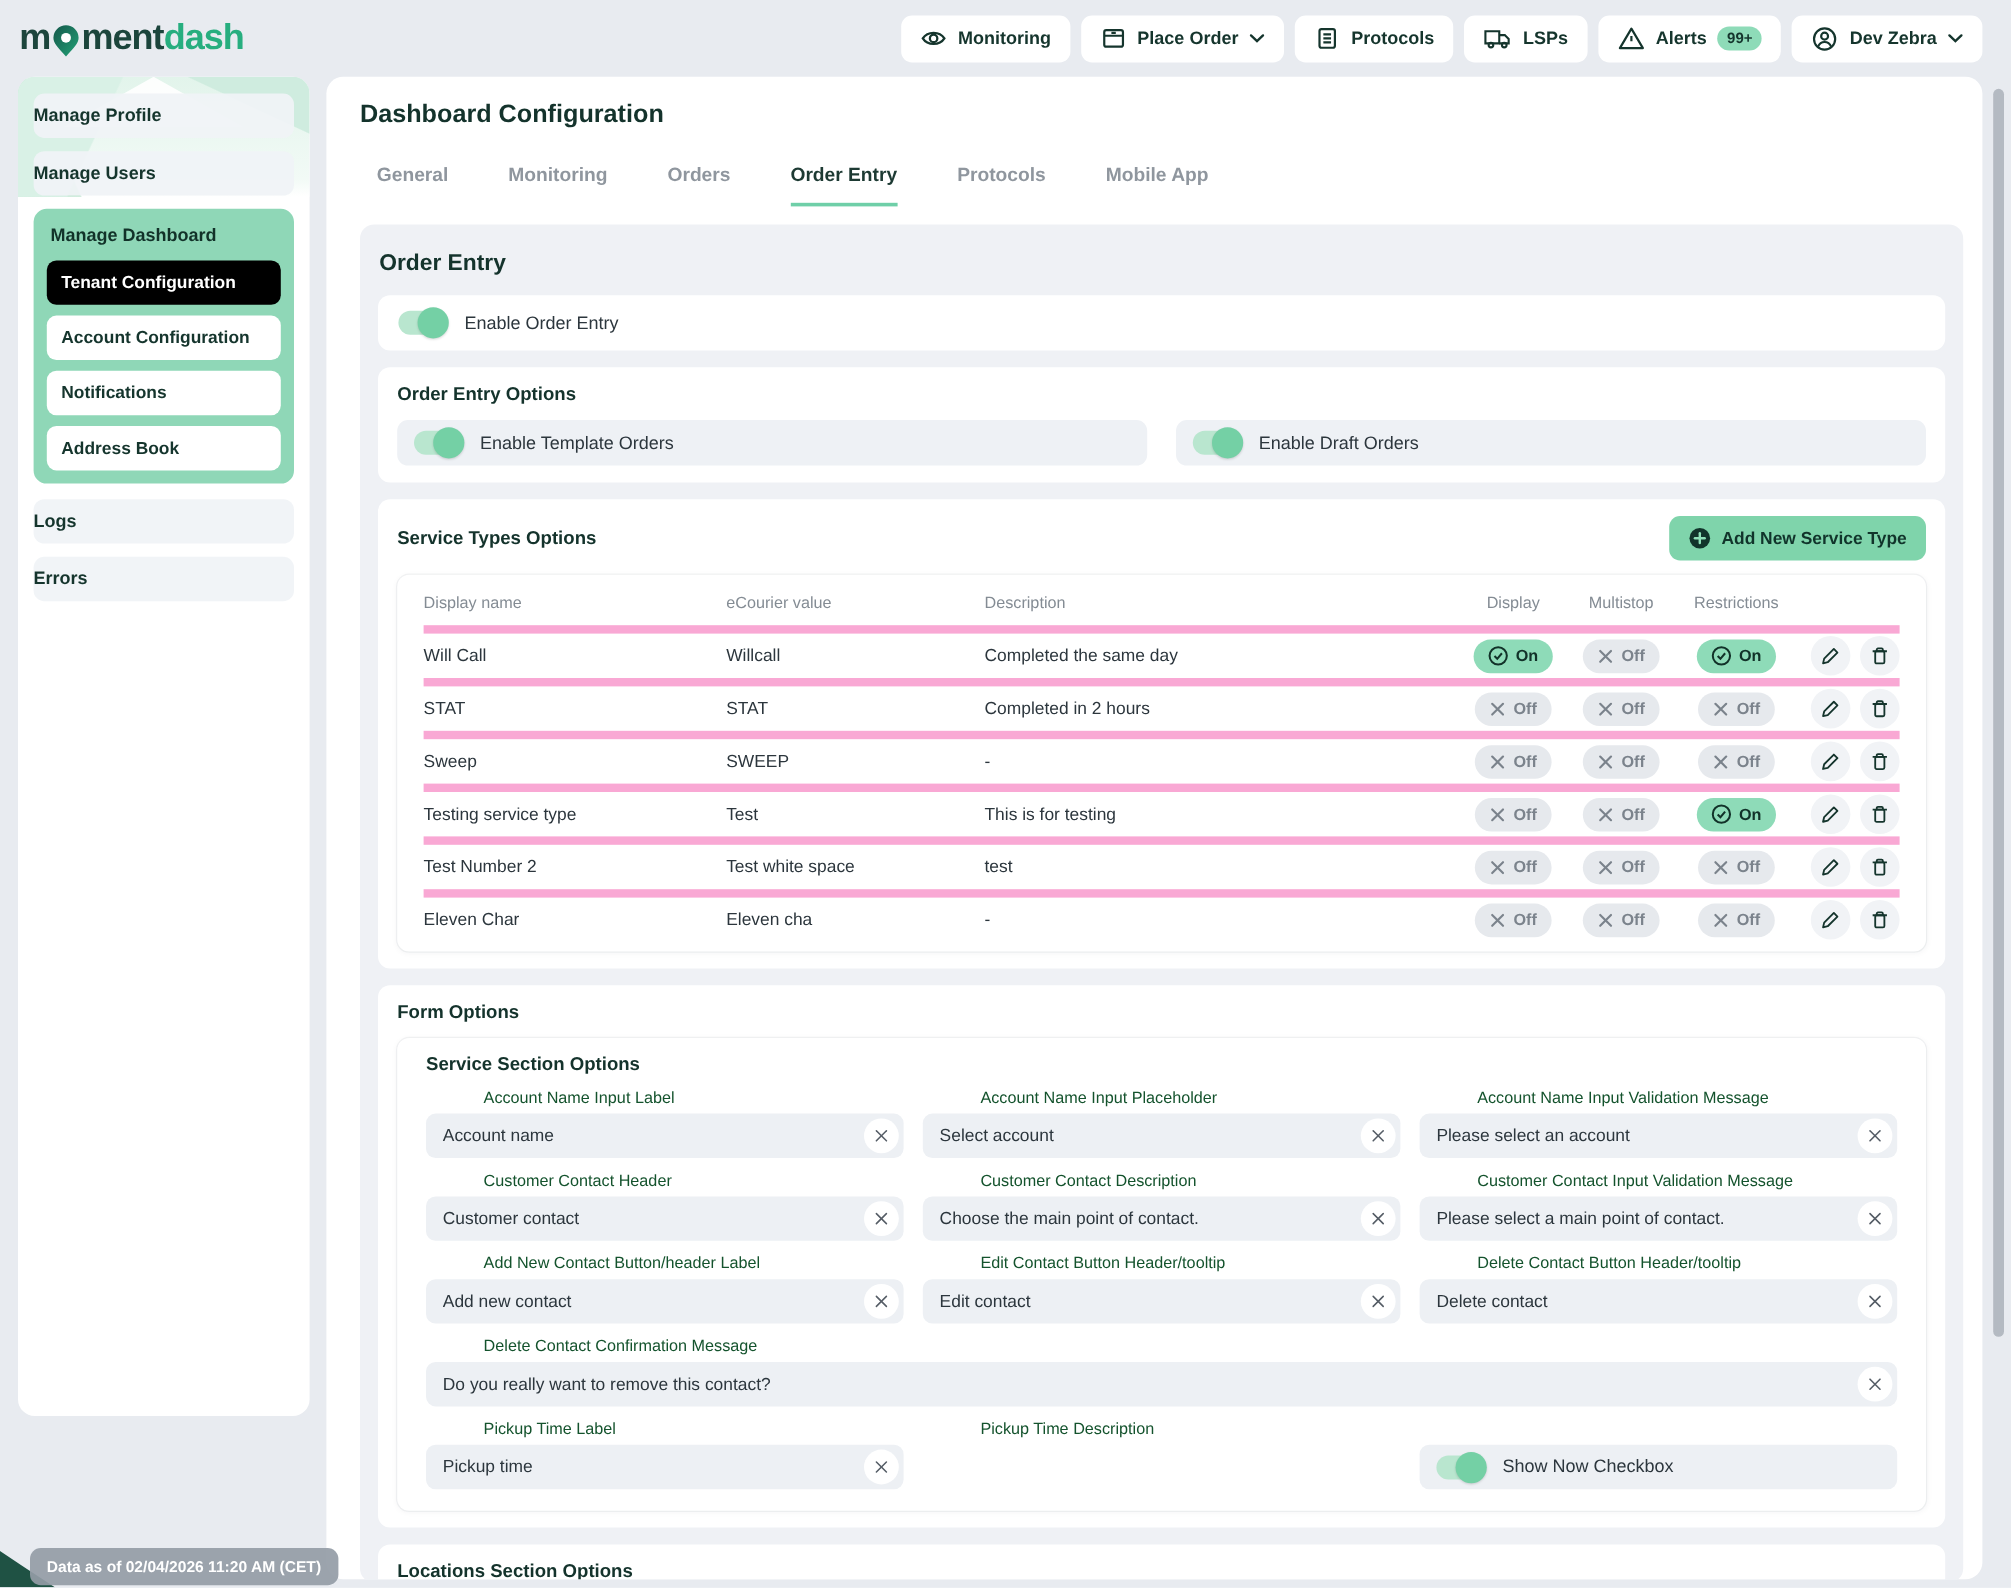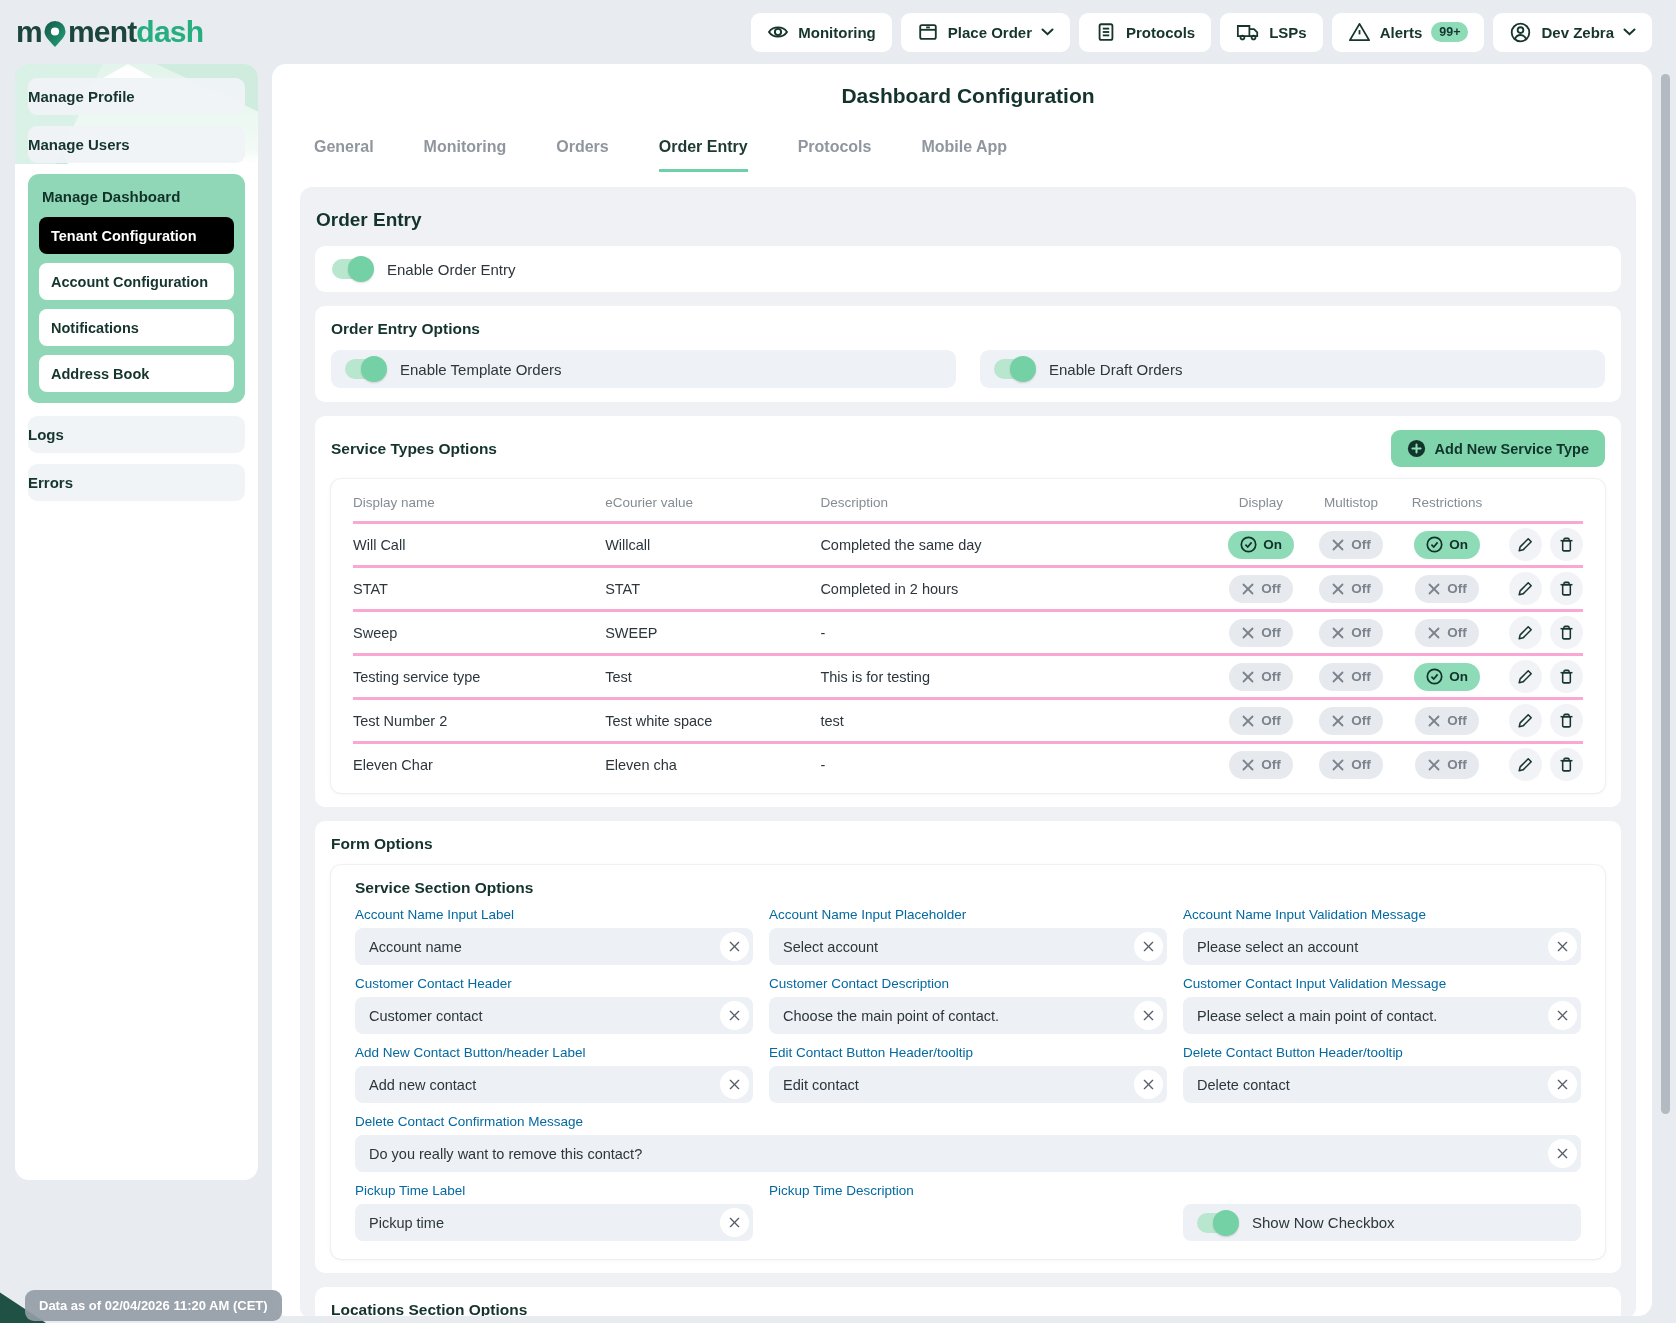--- a/index.html
+++ b/index.html
@@ -54,21 +54,21 @@
   .asof {
     position:absolute; left:25px; top:1290px; z-index:5;
     background:rgba(148,156,166,0.92); color:#fff; font-size:13px; font-weight:700;
     padding:8px 14px; border-radius:9px;
   }
   .corner-wedge { position:absolute; left:0; bottom:0; width:46px; height:34px; background:#1f5244;
       -webkit-clip-path:polygon(0 100%,0 10%,42% 48%,100% 100%); clip-path:polygon(0 100%,0 10%,42% 48%,100% 100%); }
 
   
   .main { flex:1; background:#fff; border-radius:14px; height:1252px; padding:20px 16px 0 28px; overflow:hidden; position:relative; }
-  .page-title { font-size:21px; font-weight:700; color:#14332c;text-align:center; }
+  .page-title { font-size:21px; font-weight:700; color:#14332c; }
   .tabs { display:flex; gap:50px; margin:30px 0 0 14px; }
   .tab { font-size:16px; font-weight:700; color:#8f969e; padding-bottom:13px; cursor:pointer; border-bottom:3px solid transparent; }
   .tab.active { color:#1d3a33; border-bottom-color:#6fcfa8; }
 
   .panel { background:#eff1f5; border-radius:12px; margin-top:15px; padding:16px 15px; height:1132px; overflow:hidden; }
   .panel-h { font-size:19px; font-weight:700; color:#14332c; padding:6px 0 2px 1px; }
 
   .rowcard { background:#fff; border-radius:10px; margin-top:13px; height:46px; display:flex; align-items:center; padding:0 17px; }
   .rowcard .tlabel { margin-left:15px; }
   .tlabel { font-size:15px; color:#2c363d; }
@@ -83,42 +83,42 @@
 
   .optrow { display:flex; gap:24px; margin-top:12px; }
   .optpill { flex:1; background:#eef1f5; border-radius:9px; height:38px; display:flex; align-items:center; padding:0 14px; }
   .optpill .tlabel { margin-left:15px; }
 
   
   .sect-head { display:flex; align-items:center; justify-content:space-between; }
   .addbtn { background:#7fd4ab; border:none; cursor:pointer; border-radius:9px; height:37px; padding:0 16px;
       display:flex; align-items:center; gap:9px; font-family:inherit; font-size:14.5px; font-weight:700; color:#11342b; }
   .tablecard { background:#fff; border-radius:10px; margin-top:12px; padding:4px 22px 8px; box-shadow:0 0 0 1px rgba(20,40,60,0.05), 0 1px 5px rgba(20,40,60,0.05); }
-  .trow { display:flex; align-items:center; height:44px; border-top:3px solid #f9a8d4; font-size:14.5px; color:#2c363d; }
+  .trow { display:flex; align-items:center; height:44px; border-top:7px solid #f9a8d4; font-size:14.5px; color:#2c363d; }
   .trow.head { border-top:none; height:38px; font-size:13.5px; color:#848c94; }
   .c-name { width:20.5%; padding-right:8px; }
   .c-ecv  { width:17.5%; padding-right:0; }
   .c-desc { flex:1; padding-right:8px; }
   .c-tog  { width:88px; display:flex; justify-content:center; flex:none; }
   .c-tog2 { width:92px; display:flex; justify-content:center; flex:none; }
   .c-tog3 { width:100px; display:flex; justify-content:center; flex:none; }
   .c-act  { width:86px; display:flex; justify-content:flex-end; gap:8px; flex:none; }
   .trow.head .c-tog, .trow.head .c-tog2, .trow.head .c-tog3 { justify-content:center; }
   .pill { display:inline-flex; align-items:center; gap:6px; border-radius:999px; height:28px; padding:0 12px;
       font-size:13.5px; font-weight:700; cursor:pointer; border:none; font-family:inherit; }
   .pill.on  { background:#8edbb8; color:#123229; }
   .pill.off { background:#e6e9ed; color:#7b838c; }
   .iconbtn { width:33px; height:33px; border-radius:50%; background:#f1f3f6; border:none; cursor:pointer;
       display:flex; align-items:center; justify-content:center; }
 
   
   .fgrid { display:grid; grid-template-columns:repeat(3,1fr); column-gap:16px; row-gap:11px; margin-top:10px; }
   .field {}
   .field.full { grid-column:1 / -1; }
-  .flabel { font-size:13.5px; color:#0369a1; margin-bottom:5px; min-height:16px; }
+  .flabel { font-size:13.5px; color:#14532d; margin-bottom:5px; min-height:16px;margin-left:48px; }
   .inputwrap { position:relative; }
   .tinput { width:100%; height:37px; background:#edf0f4; border:none; border-radius:8px; padding:0 40px 0 14px;
       font-family:inherit; font-size:14.5px; color:#2c363d; outline:none; }
   .clearbtn { position:absolute; right:4px; top:4px; width:29px; height:29px; border-radius:50%; background:#fff;
       border:none; cursor:pointer; display:flex; align-items:center; justify-content:center; }
   .shownow { background:#edf0f4; border-radius:8px; height:37px; display:flex; align-items:center; padding:0 14px; }
   .shownow .tlabel { margin-left:15px; }
 
   
   .scroll-track { position:absolute; right:6px; top:74px; width:9px; height:1240px; }

